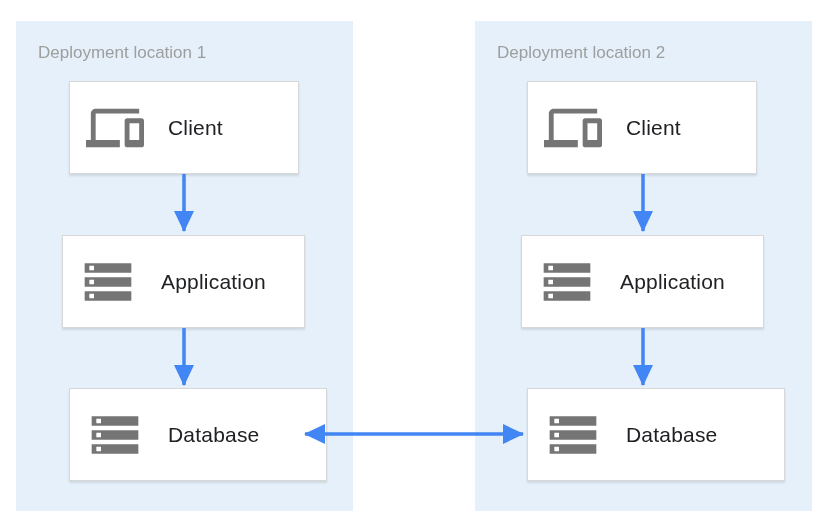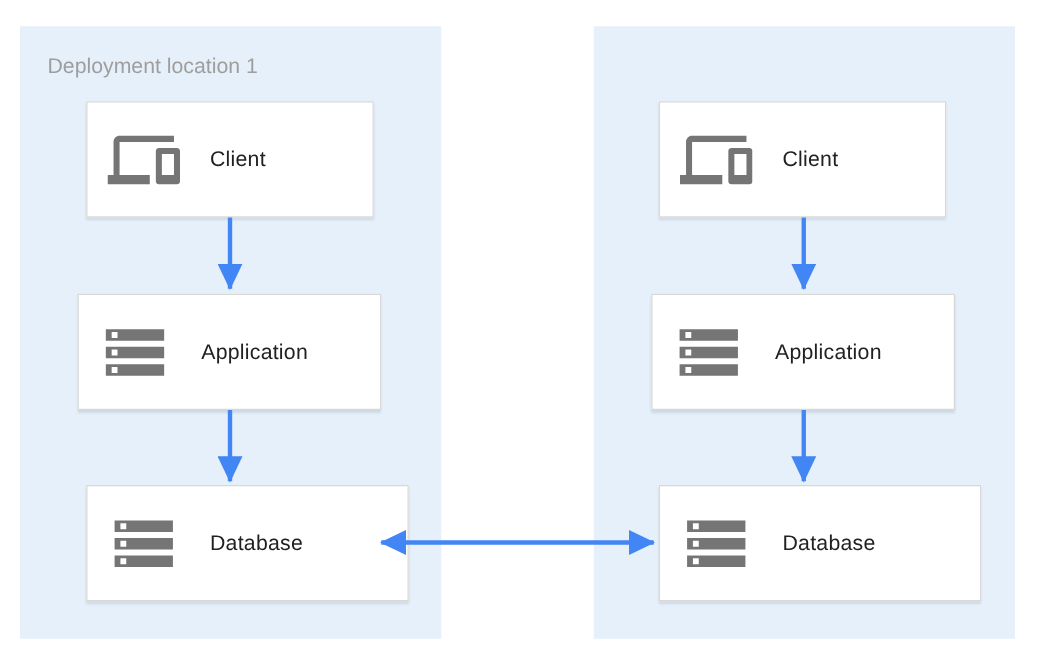--- a/index.html
+++ b/index.html
@@ -55,21 +55,21 @@
     height: 58px;
     margin-right: 24px;
     display: flex;
     align-items: center;
     justify-content: center;
     flex: 0 0 auto;
   }
   .icon-wrap svg { fill: var(--icon, #757575); }
 
   .node-label {
-    font-size: 17px;
+    font-size: 21px;
     color: var(--label_text, #202124);
     letter-spacing: 0.2px;
     white-space: nowrap;
   }
 
   .arrows {
     position: absolute;
     left: 0; top: 0;
     pointer-events: none;
   }
@@ -110,20 +110,21 @@
       <span class="icon-wrap">
         <svg width="56" height="56" viewBox="0 0 24 24" aria-hidden="true">
           <path d="M2 20h20v-4H2v4zm2-3h2v2H4v-2zM2 4v4h20V4H2zm4 3H4V5h2v2zm-4 7h20v-4H2v4zm2-3h2v2H4v-2z"></path>
         </svg>
       </span>
       <span class="node-label">Database</span>
     </div>
   </div>
 
   <div class="group group-2">
+    <div class="group-title">Deployment location 2</div>
 
     <div class="node node-client">
       <span class="icon-wrap">
         <svg width="58" height="58" viewBox="0 0 24 24" aria-hidden="true">
           <path d="M4 6h18V4H4c-1.1 0-2 .9-2 2v11H0v3h14v-3H4V6zm19 2h-6c-.55 0-1 .45-1 1v10c0 .55.45 1 1 1h6c.55 0 1-.45 1-1V9c0-.55-.45-1-1-1zm-1 9h-4v-7h4v7z"></path>
         </svg>
       </span>
       <span class="node-label">Client</span>
     </div>
 

